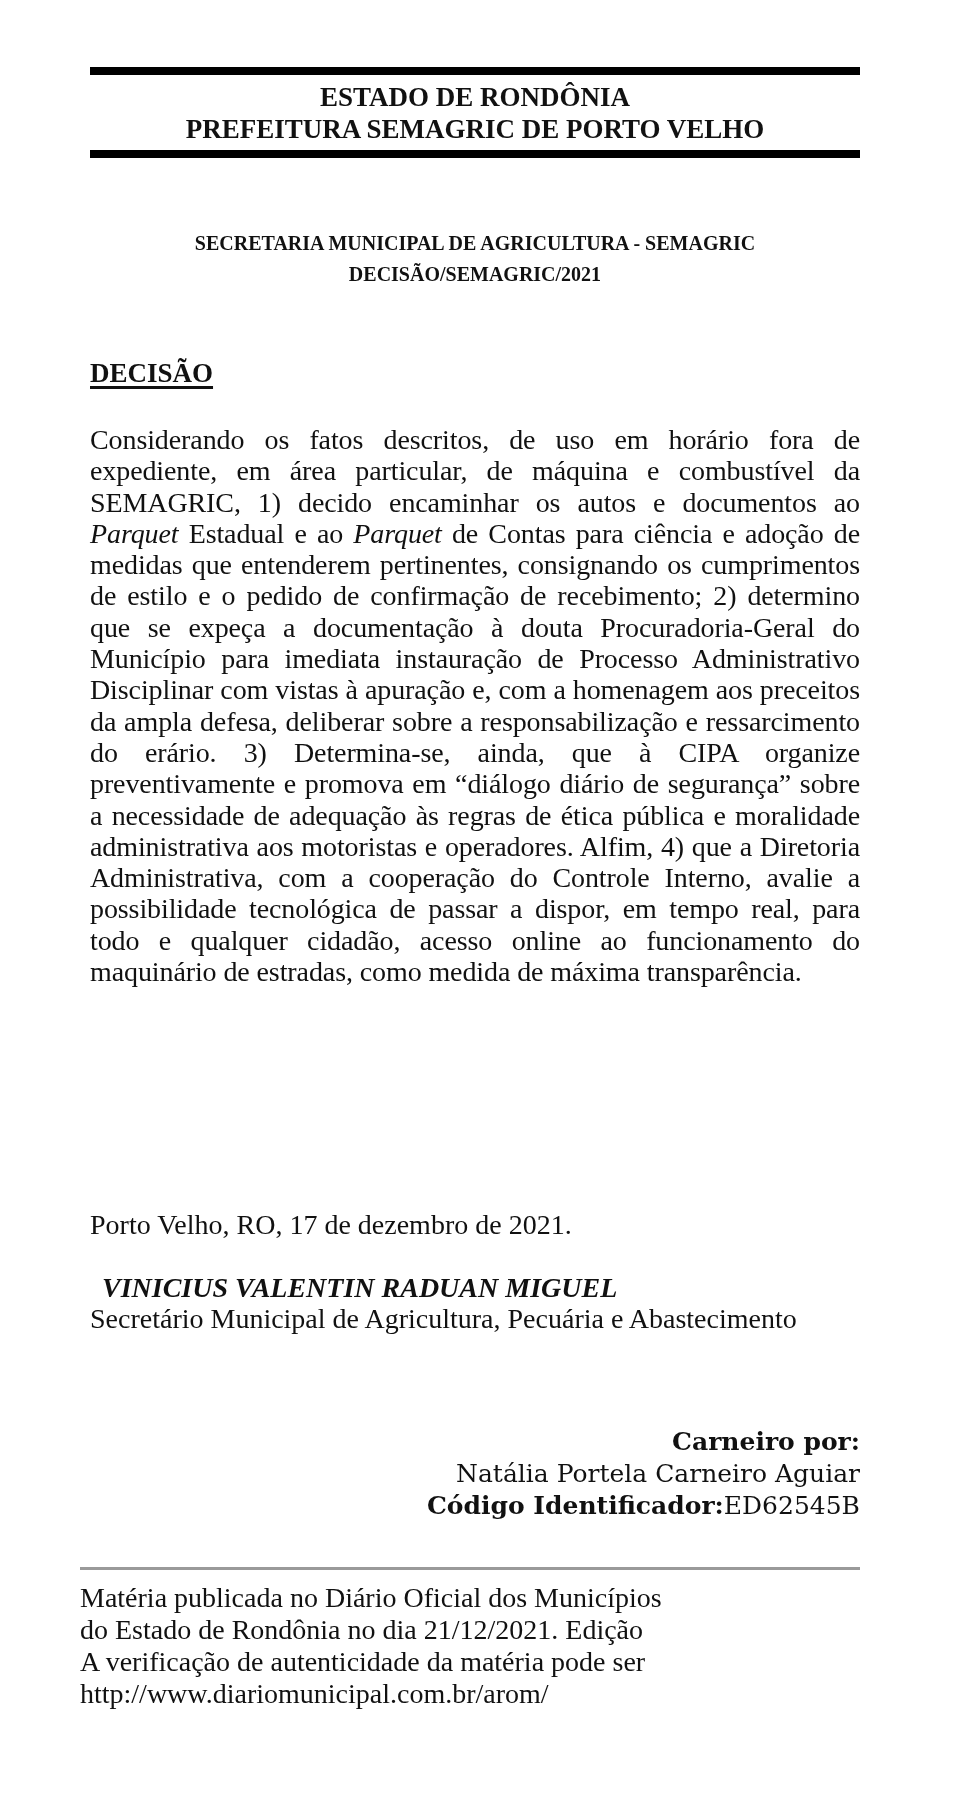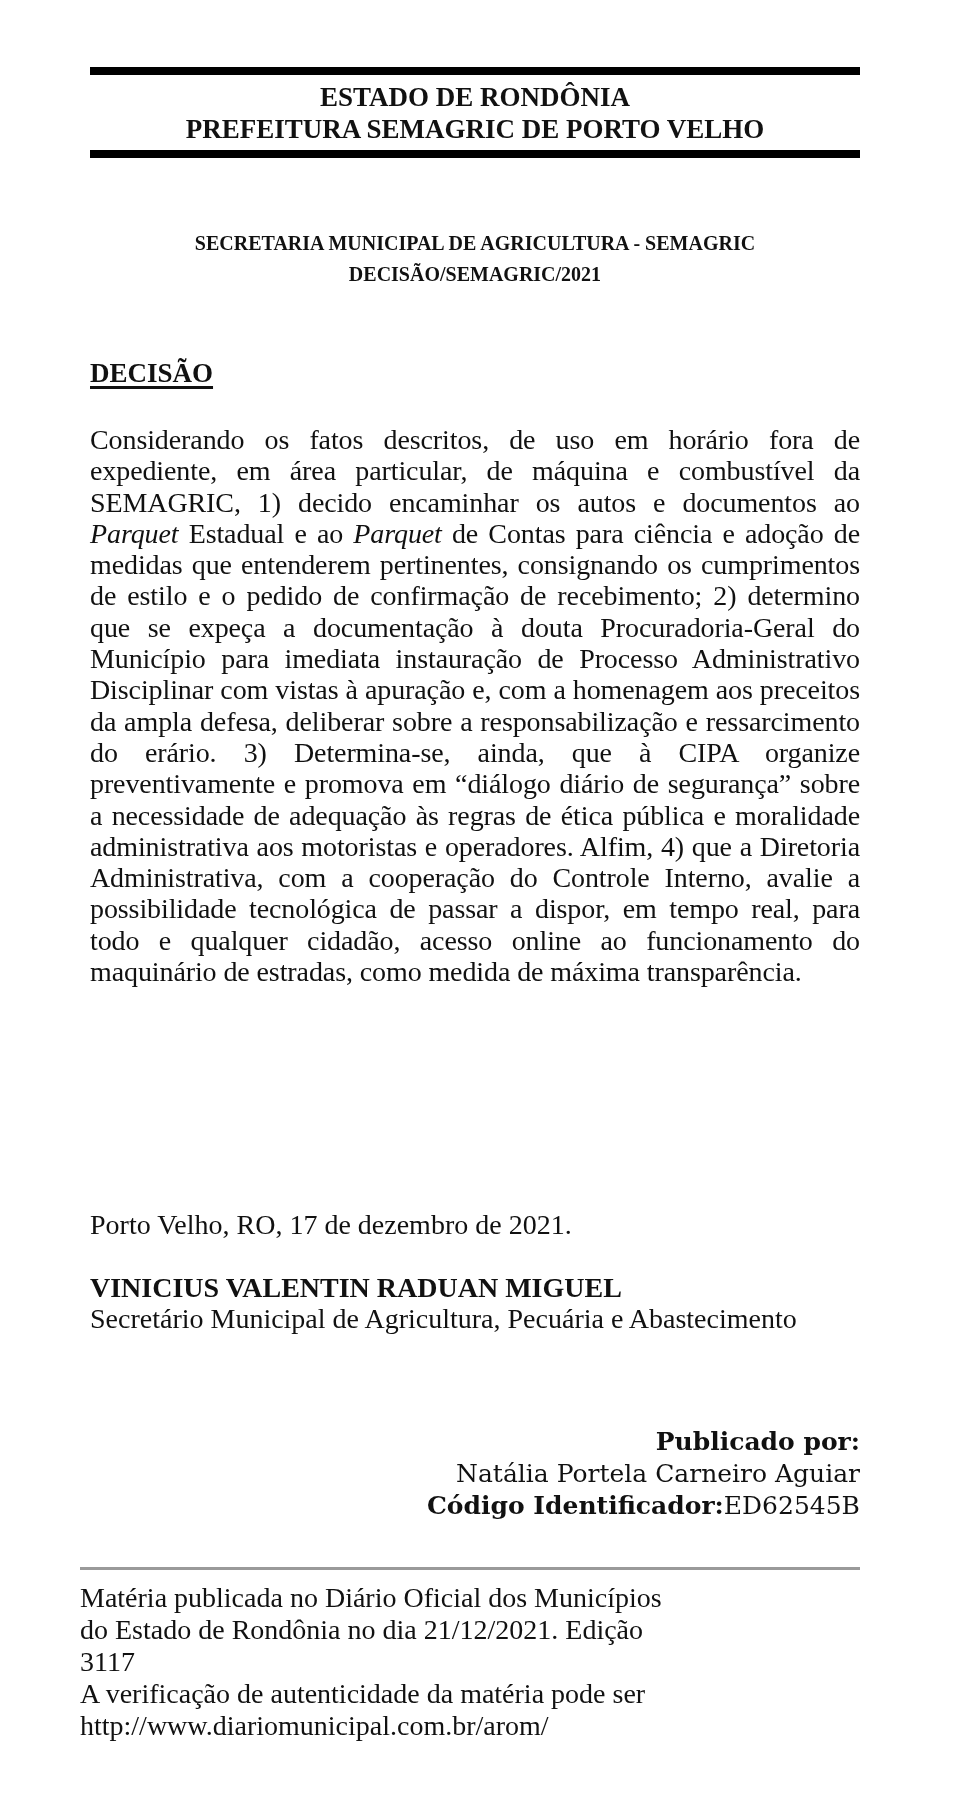--- a/index.html
+++ b/index.html
@@ -23,22 +23,22 @@
     text-decoration-thickness: 3px; text-underline-offset: 4px;
   }
   .body-text {
     position: absolute; left: 0; top: 424px; width: 770px;
     font-size: 28px; line-height: 31.3px; text-align: justify;
     letter-spacing: -0.1px;
   }
   .body-text i { font-style: italic; }
   .date-line { position: absolute; left: 0; top: 1209px; font-size: 28px; line-height: 31px; }
   .signer-name {
-    position: absolute; left: 0; top: 1272px; font-size: 28px; line-height: 31px;
-    font-weight: bold; 
+    position: absolute; left: 12px; top: 1272px; font-size: 28px; line-height: 31px;
+    font-weight: bold; font-style: italic;
   }
   .signer-role {
     position: absolute; left: 0; top: 1303px; width: 770px;
     font-size: 28px; line-height: 31px; text-align: justify; text-align-last: left;
   }
   .published {
     position: absolute; right: 0; top: 1426px; width: 770px; text-align: right;
     font-family: "DejaVu Serif", serif; font-size: 25px; line-height: 32px;
   }
   .published b { font-weight: bold; }
@@ -67,27 +67,26 @@
   <div class="heading">DECISÃO</div>
 
   <div class="body-text"><span>Considerando os fatos descritos, de uso em horário fora de expediente, em área particular, de máquina e combustível da SEMAGRIC, 1) decido encaminhar os autos e documentos ao </span><i>Parquet</i><span> Estadual e ao </span><i>Parquet</i><span> de Contas para ciência e adoção de medidas que entenderem pertinentes, consignando os cumprimentos de estilo e o pedido de confirmação de recebimento; 2) determino que se expeça a documentação à douta Procuradoria-Geral do Município para imediata instauração de Processo Administrativo Disciplinar com vistas à apuração e, com a homenagem aos preceitos da ampla defesa, deliberar sobre a responsabilização e ressarcimento do erário. 3) Determina-se, ainda, que à CIPA organize preventivamente e promova em “diálogo diário de segurança” sobre a necessidade de adequação às regras de ética pública e moralidade administrativa aos motoristas e operadores. Alfim, 4) que a Diretoria Administrativa, com a cooperação do Controle Interno, avalie a possibilidade tecnológica de passar a dispor, em tempo real, para todo e qualquer cidadão, acesso online ao funcionamento do maquinário de estradas, como medida de máxima transparência.</span></div>
 
   <div class="date-line">Porto Velho, RO, 17 de dezembro de 2021.</div>
 
   <div class="signer-name">VINICIUS VALENTIN RADUAN MIGUEL</div>
   <div class="signer-role">Secretário Municipal de Agricultura, Pecuária e Abastecimento</div>
 
   <div class="published">
-    <div><b>Publicado por:</b></div>
+    <div><b>Carneiro por:</b></div>
     <div>Natália Portela Carneiro Aguiar</div>
     <div><b>Código Identificador:</b><span>ED62545B</span></div>
   </div>
 
   <div class="rule-grey"></div>
 
   <div class="footer-text">
     <span>Matéria publicada no Diário Oficial dos Municípios</span>
     <span>do Estado de Rondônia no dia 21/12/2021. Edição</span>
-    <span>3117</span>
     <span>A verificação de autenticidade da matéria pode ser</span>
     <span>http://www.diariomunicipal.com.br/arom/</span>
   </div>
 </div>
 
 </body></html>

